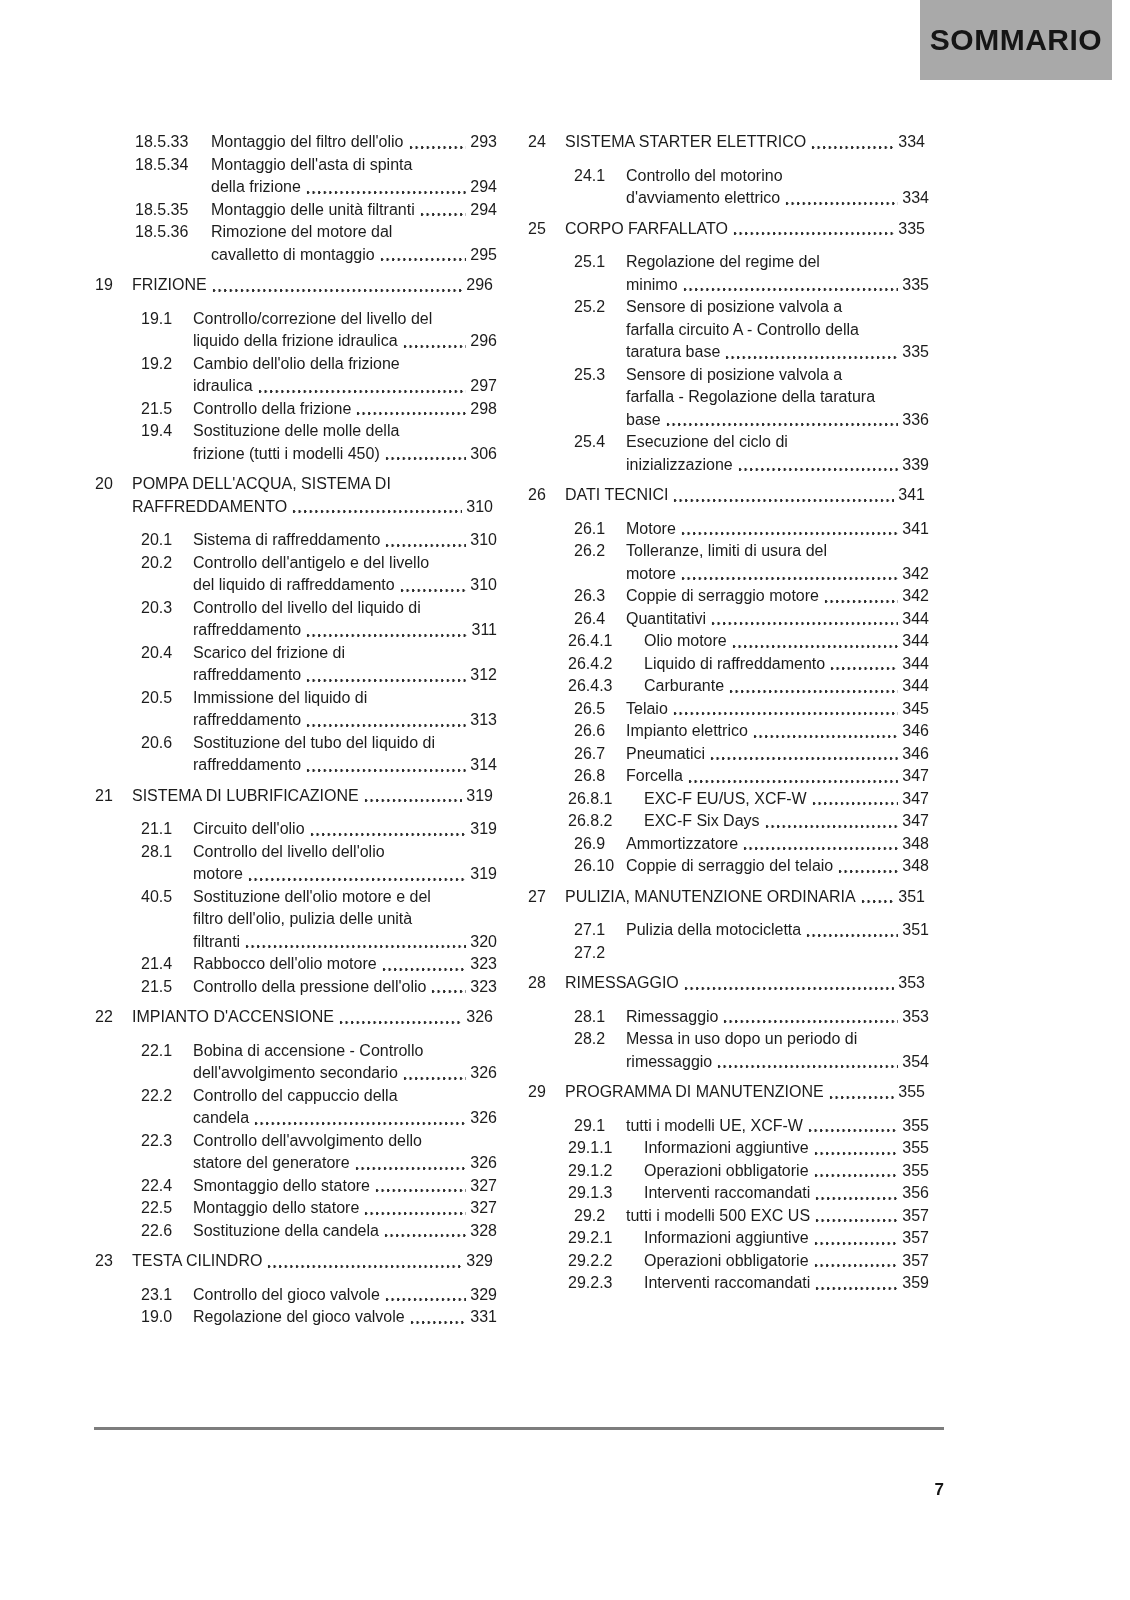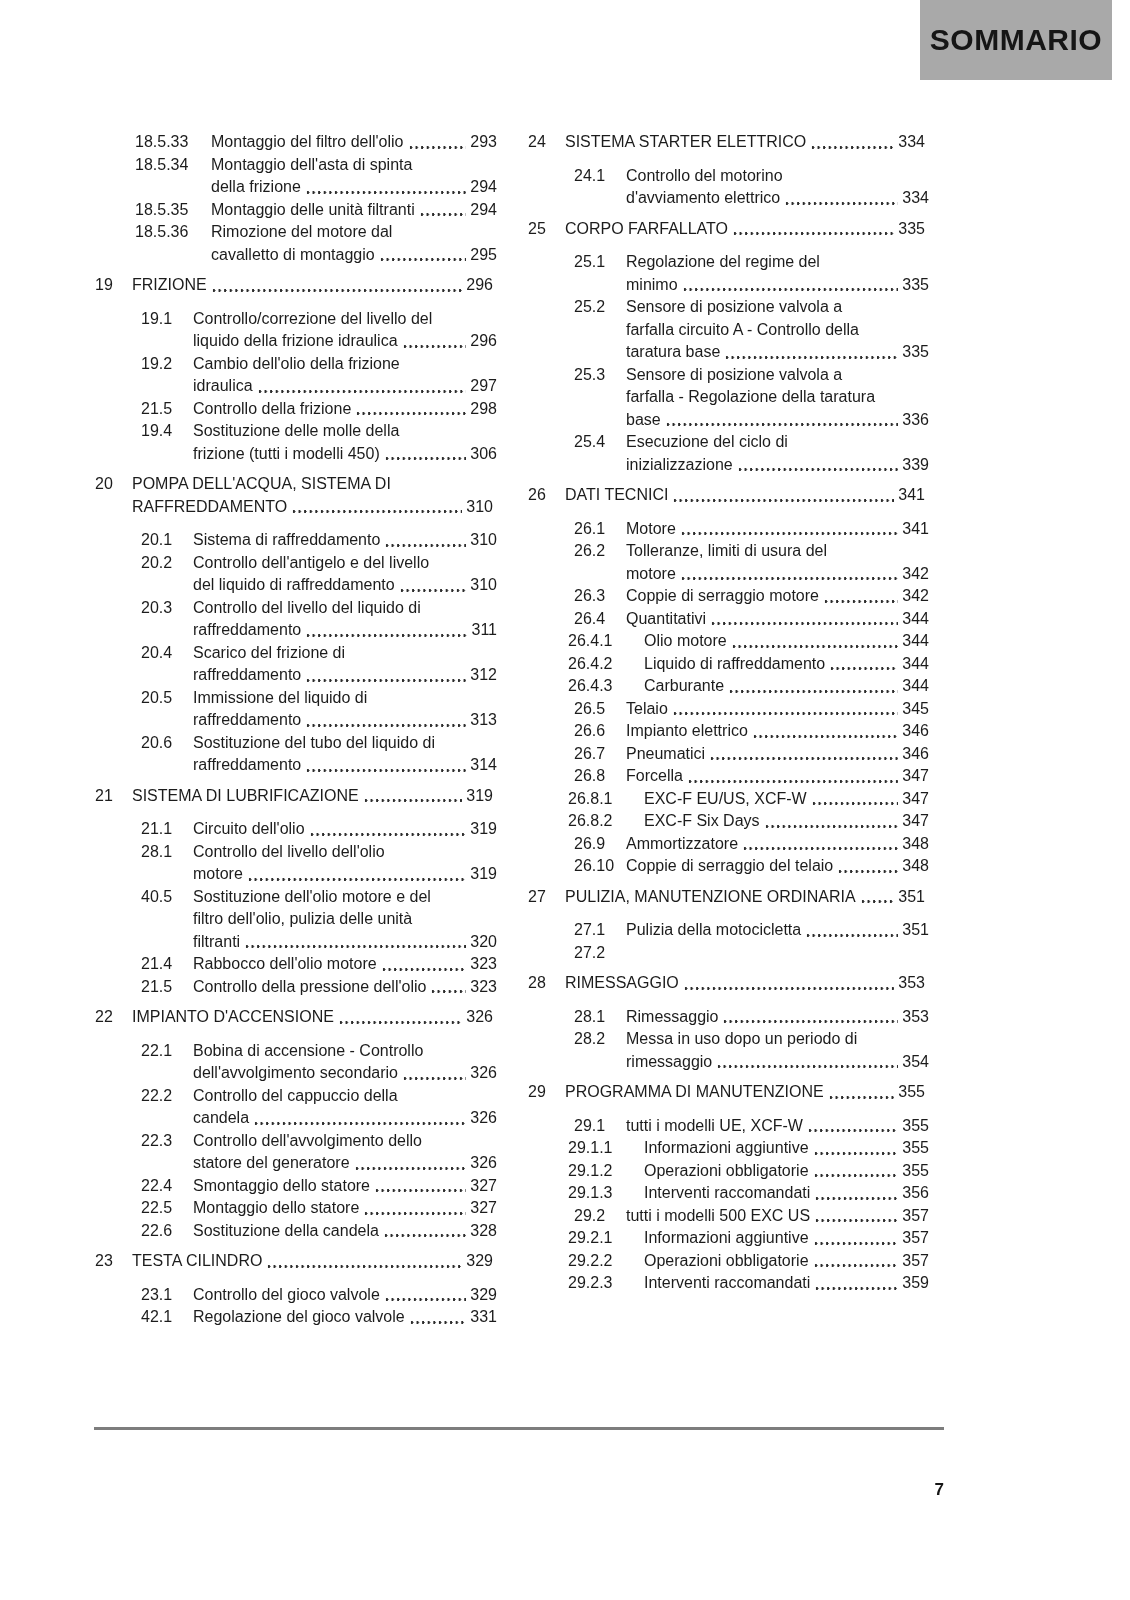--- a/index.html
+++ b/index.html
@@ -382,21 +382,21 @@
           <div class="num">23.1</div>
           <div class="body">
             <div class="lastline">
               <div class="txt">Controllo del gioco valvole</div>
               <div class="dots"></div>
               <div class="pg">329</div>
             </div>
           </div>
         </div>
         <div class="entry lvl2">
-          <div class="num">42.1</div>
+          <div class="num">19.0</div>
           <div class="body">
             <div class="lastline">
               <div class="txt">Regolazione del gioco valvole</div>
               <div class="dots"></div>
               <div class="pg">331</div>
             </div>
           </div>
         </div>
       </div>
     <div class="col" id="col-right">

